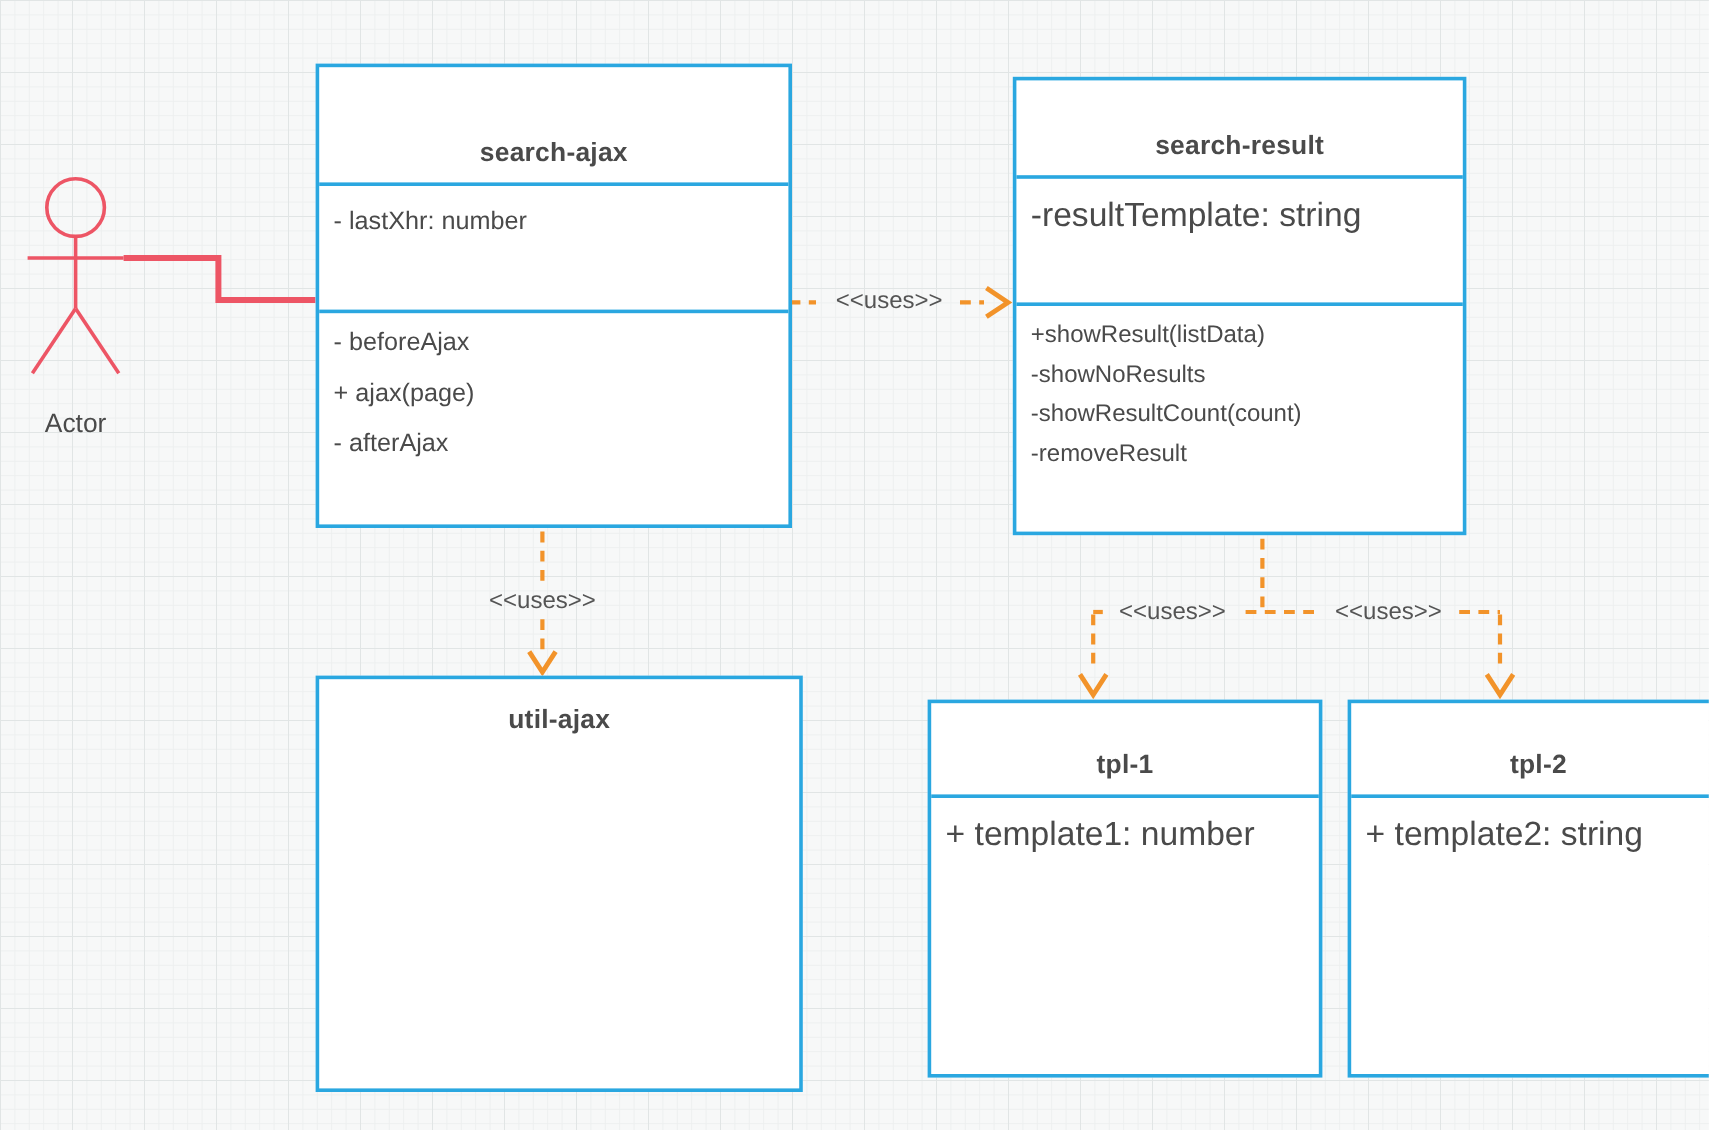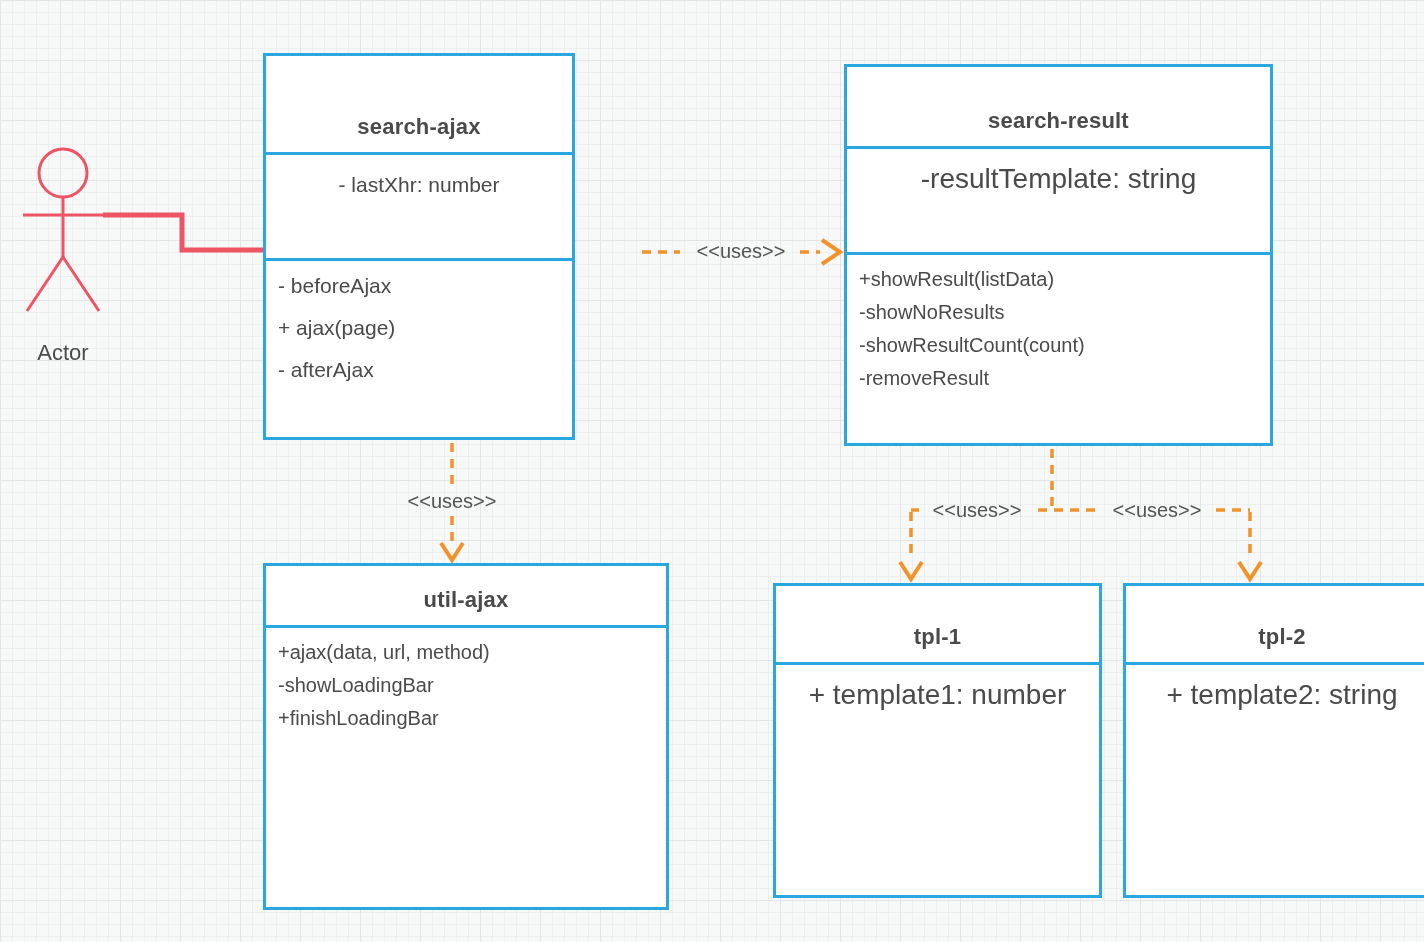--- a/index.html
+++ b/index.html
@@ -23,21 +23,21 @@
   .uml-class {
     position:absolute; display:flex; flex-direction:column;
     background:#ffffff; border:3px solid #2aa7e0;
   }
   .uml-title {
     display:flex; align-items:flex-end; justify-content:center;
     padding-bottom:12px; font-size:22px; font-weight:bold; letter-spacing:.2px;
   }
   .uml-section { border-top:3px solid #2aa7e0; }
   .attrs   { padding:16px 12px 0 12px; font-size:28px; }
-  .attrs .member { line-height:28px;text-align:center; }
+  .attrs .member { line-height:28px; }
   .methods { padding:8px 12px 0 12px; font-size:20px; flex:1; }
   .methods .member { line-height:33px; }
   .fill { flex:1; }
 
   .uml-class.wide-lines .attrs,
   .uml-class.wide-lines .methods { font-size:21px; }
   .uml-class.wide-lines .methods { padding-top:4px; }
   .uml-class.wide-lines .methods .member { line-height:42px; }
 
   .edge-label {
@@ -88,52 +88,47 @@
 
     <g stroke="#f2932a" fill="none">
       <line x1="1216" y1="510" x2="1250" y2="510" stroke-width="3.5" stroke-dasharray="9 7"></line>
       <line x1="1250" y1="512" x2="1250" y2="558" stroke-width="3.5" stroke-dasharray="9 7"></line>
       <path d="M1239,562 L1250,579 L1261,562" stroke-width="4"></path>
     </g>
   </svg>
 
   <div class="actor-label" style="left:63px; top:340px;">Actor</div>
 
-  <div class="uml-class wide-lines" style="left:263px; top:53px; width:312px; height:387px;">
+  <div class="uml-class wide-lines" style="left:263px; top:53px; width:397px; height:387px;">
     <div class="uml-title" style="height:96px;">search-ajax</div>
     <div class="uml-section attrs" style="height:106px;">
       <div class="member">- lastXhr: number</div>
     </div>
     <div class="uml-section methods">
       <div class="member">- beforeAjax</div>
       <div class="member">+ ajax(page)</div>
       <div class="member">- afterAjax</div>
     </div>
   </div>
 
-  <div class="uml-class" style="left:844px; top:64px; width:429px; height:382px;">
+  <div class="uml-class" style="left:844px; top:64px; width:378px; height:382px;">
     <div class="uml-title" style="height:79px;">search-result</div>
     <div class="uml-section attrs" style="height:106px;">
       <div class="member">-resultTemplate: string</div>
     </div>
     <div class="uml-section methods">
       <div class="member">+showResult(listData)</div>
       <div class="member">-showNoResults</div>
       <div class="member">-showResultCount(count)</div>
       <div class="member">-removeResult</div>
     </div>
   </div>
 
   <div class="uml-class" style="left:263px; top:563px; width:406px; height:347px;">
     <div class="uml-title" style="height:59px;">util-ajax</div>
-    <div class="uml-section methods">
-      <div class="member">+ajax(data, url, method)</div>
-      <div class="member">-showLoadingBar</div>
-      <div class="member">+finishLoadingBar</div>
-    </div>
   </div>
 
   <div class="uml-class" style="left:773px; top:583px; width:329px; height:315px;">
     <div class="uml-title" style="height:76px;">tpl-1</div>
     <div class="uml-section attrs fill">
       <div class="member">+ template1: number</div>
     </div>
   </div>
 
   <div class="uml-class" style="left:1123px; top:583px; width:318px; height:315px;">

